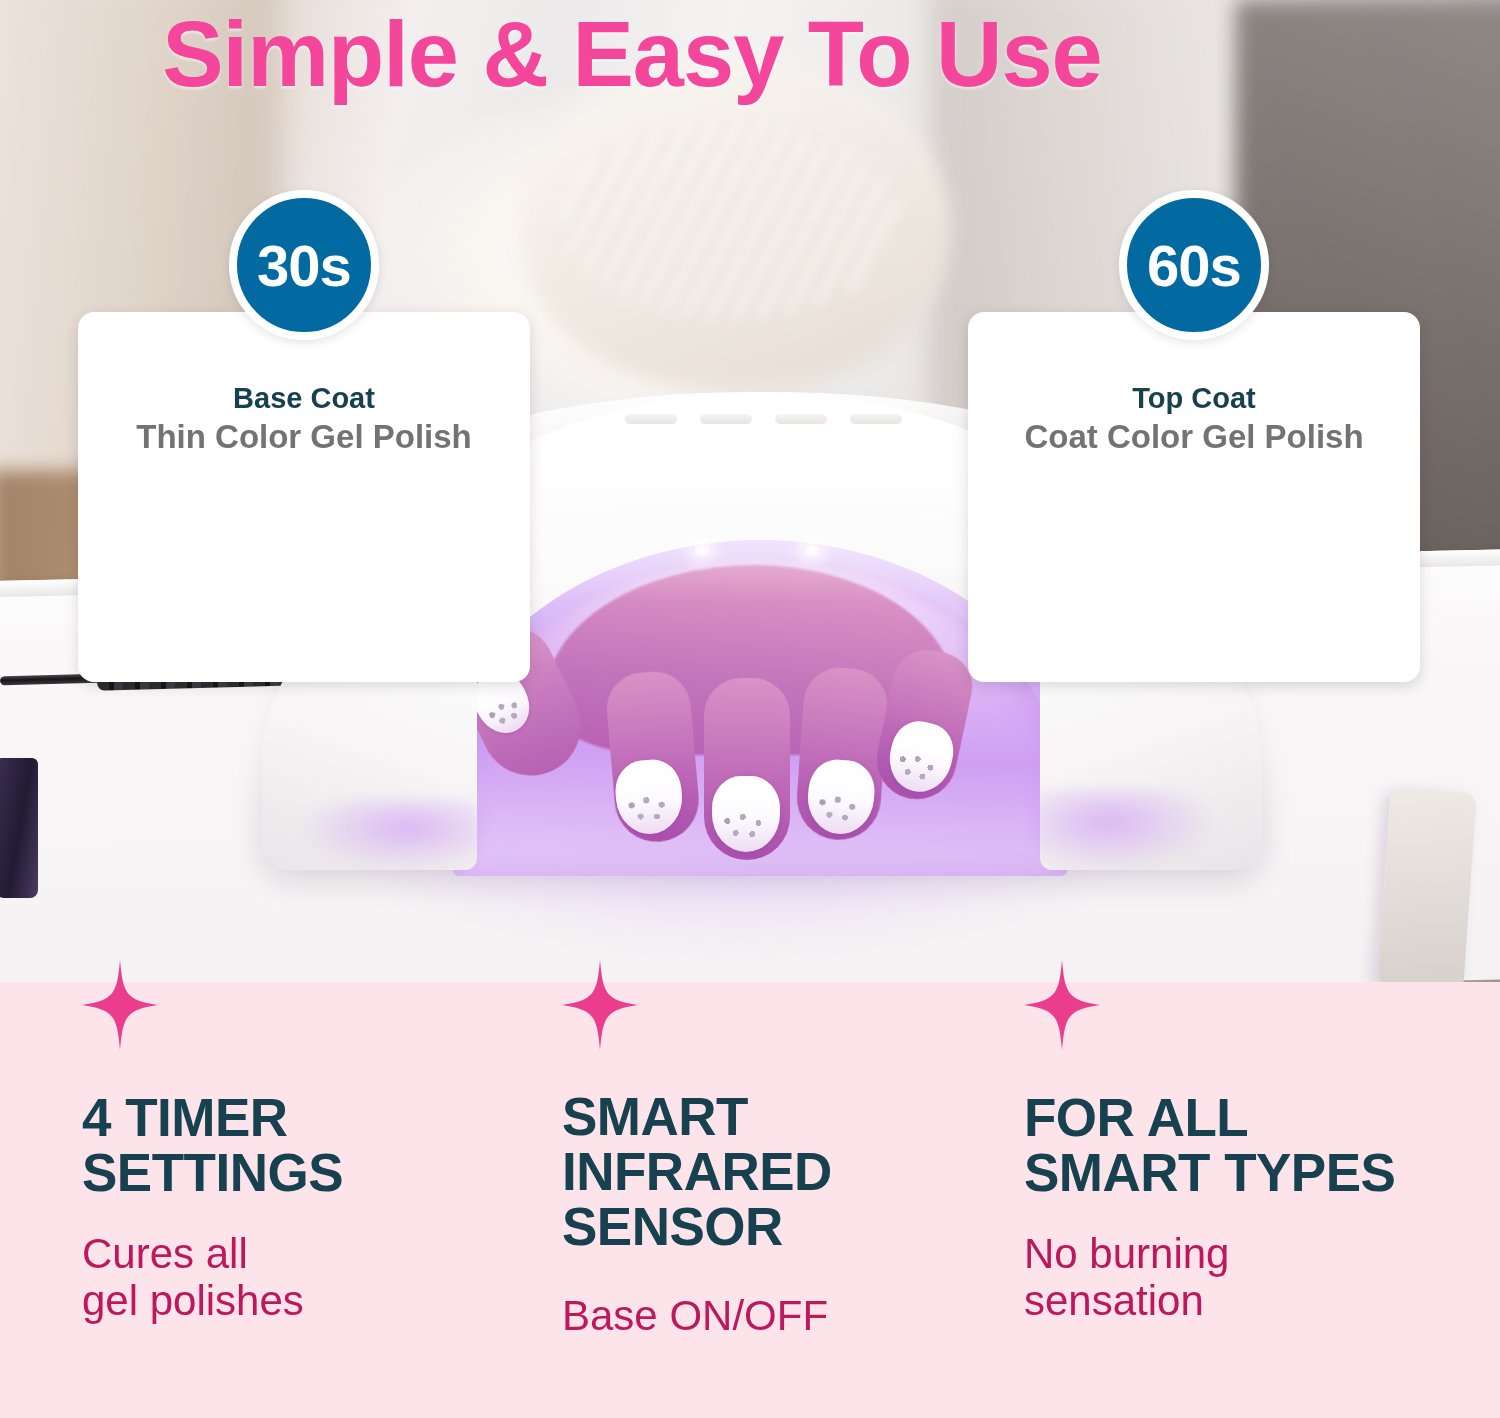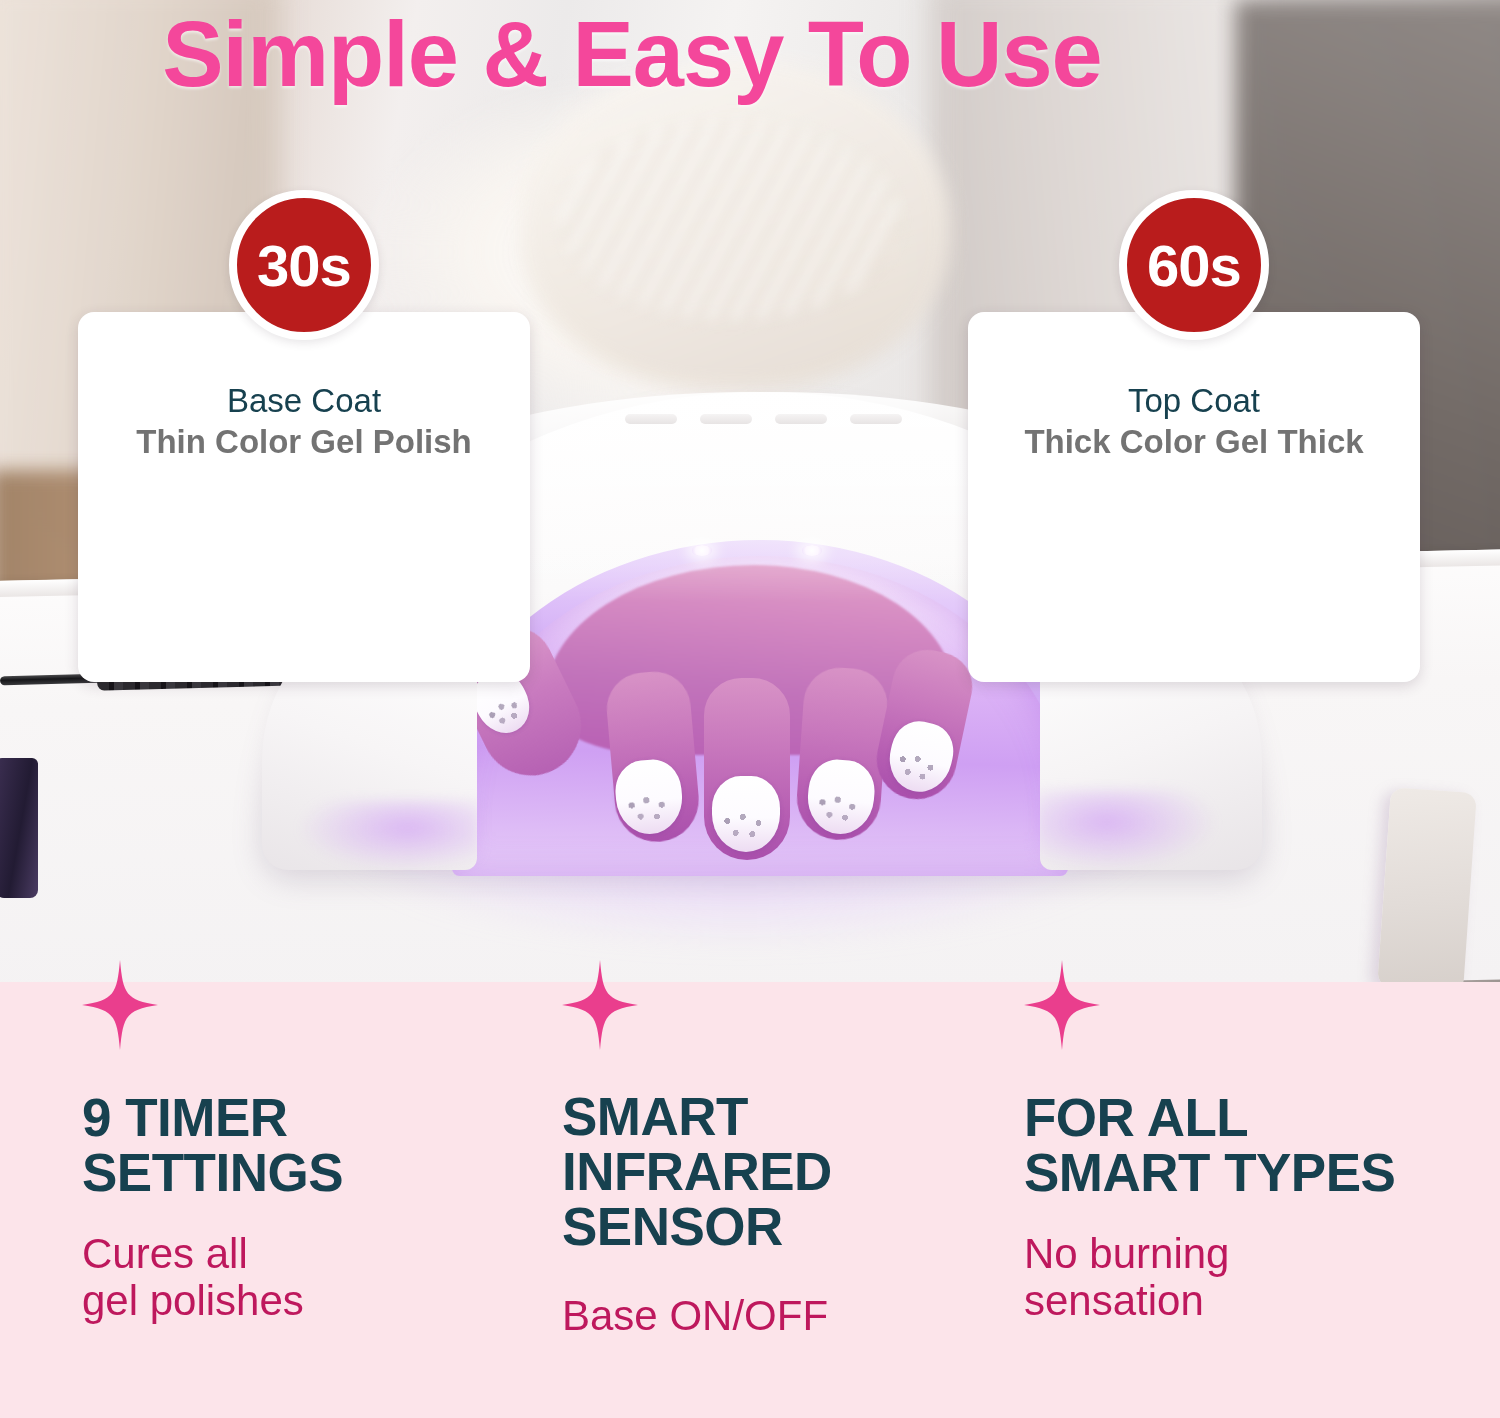--- a/index.html
+++ b/index.html
@@ -232,28 +232,28 @@
     position:absolute; left:0; top:122px;
     background:#ffffff;
     border-radius:16px;
     box-shadow:0 4px 14px rgba(60,40,60,.16);
     text-align:center;
     padding:68px 16px 22px 16px;
   }
   .callout .badge {
     position:absolute; top:0;
     width:150px; height:150px; border-radius:50%;
-    background:#b91c1c;
+    background:#0369a1;
     border:8px solid #ffffff;
     display:flex; align-items:center; justify-content:center;
     color:#ffffff; font-size:58px; font-weight:bold; letter-spacing:-1px;
     box-shadow:0 3px 10px rgba(60,40,60,.12);
   }
   .callout .l1 {
-    font-size:33px; font-weight:normal; color:#17414F; line-height:1.25;
+    font-size:29px; font-weight:bold; color:#17414F; line-height:1.25;
   }
   .callout .l2 {
     font-size:33px; font-weight:bold; color:#737373; line-height:1.25;
   }
   #callout-left  { left:78px;  top:190px; width:452px; }
   #callout-left .card  { width:452px; height:370px; }
   #callout-left .badge { left:151px; }
   #callout-right { left:968px; top:190px; width:452px; }
   #callout-right .card  { width:452px; height:370px; }
   #callout-right .badge { left:151px; }
@@ -361,34 +361,34 @@
     <div class="card">
       <div class="l1">Base Coat</div>
       <div class="l2">Thin Color Gel Polish</div>
     </div>
     <div class="badge">30s</div>
   </div>
 
   <div class="callout" id="callout-right">
     <div class="card">
       <div class="l1">Top Coat</div>
-      <div class="l2">Thick Color Gel Thick</div>
+      <div class="l2">Coat Color Gel Polish</div>
     </div>
     <div class="badge">60s</div>
   </div>
 
   <div class="band">
 
     <div class="feature" id="feature-1">
       <div class="sparkle">
         <svg viewBox="0 0 76 90" width="76" height="90">
           <path d="M38 0 C41 34 44 40 76 45 C44 50 41 56 38 90 C35 56 32 50 0 45 C32 40 35 34 38 0 Z" fill="#EA3E8D"></path>
         </svg>
       </div>
-      <div class="feat-title">9 TIMER
+      <div class="feat-title">4 TIMER
 SETTINGS</div>
       <div class="feat-sub">Cures all
 gel polishes</div>
     </div>
 
     <div class="feature" id="feature-2">
       <div class="sparkle">
         <svg viewBox="0 0 76 90" width="76" height="90">
           <path d="M38 0 C41 34 44 40 76 45 C44 50 41 56 38 90 C35 56 32 50 0 45 C32 40 35 34 38 0 Z" fill="#EA3E8D"></path>
         </svg>

